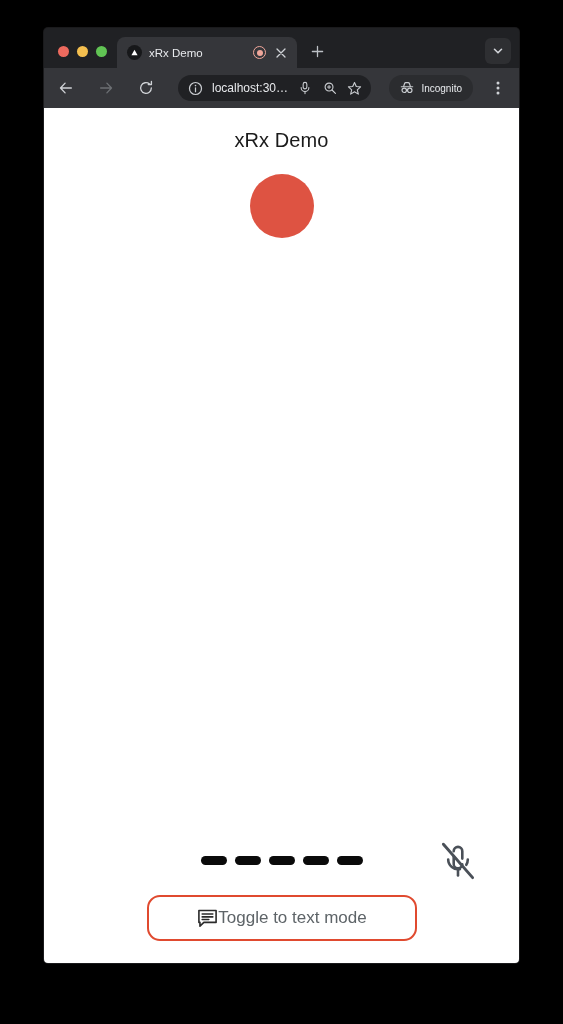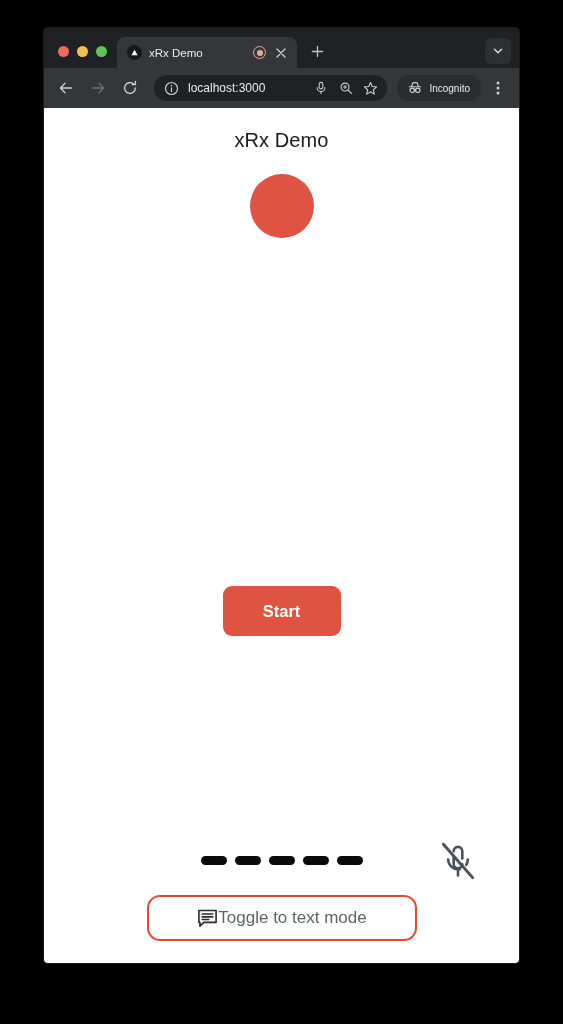--- a/index.html
+++ b/index.html
@@ -132,21 +132,21 @@
     color: #CFD2D6;
   }
 
   
   .toolbar {
     height: 40px;
     background: #35363A;
     display: flex;
     align-items: center;
     padding: 0 8px;
-    gap: 4px;
+    gap: 12px;
   }
   .nav-btn {
     width: 28px;
     height: 28px;
     display: flex;
     align-items: center;
     justify-content: center;
     border-radius: 50%;
     color: #CFD2D6;
     flex: 0 0 auto;
@@ -426,21 +426,20 @@
       </svg>
     </div>
   </div>
 
   <div class="page">
 
     <div class="page-title">xRx Demo</div>
 
     <div class="orb"></div>
 
-    <button class="start-button">Start</button>
 
     <div class="bottom-row">
       <div class="waveform">
         <div class="wave-bar"></div>
         <div class="wave-bar"></div>
         <div class="wave-bar"></div>
         <div class="wave-bar"></div>
         <div class="wave-bar"></div>
       </div>
 

